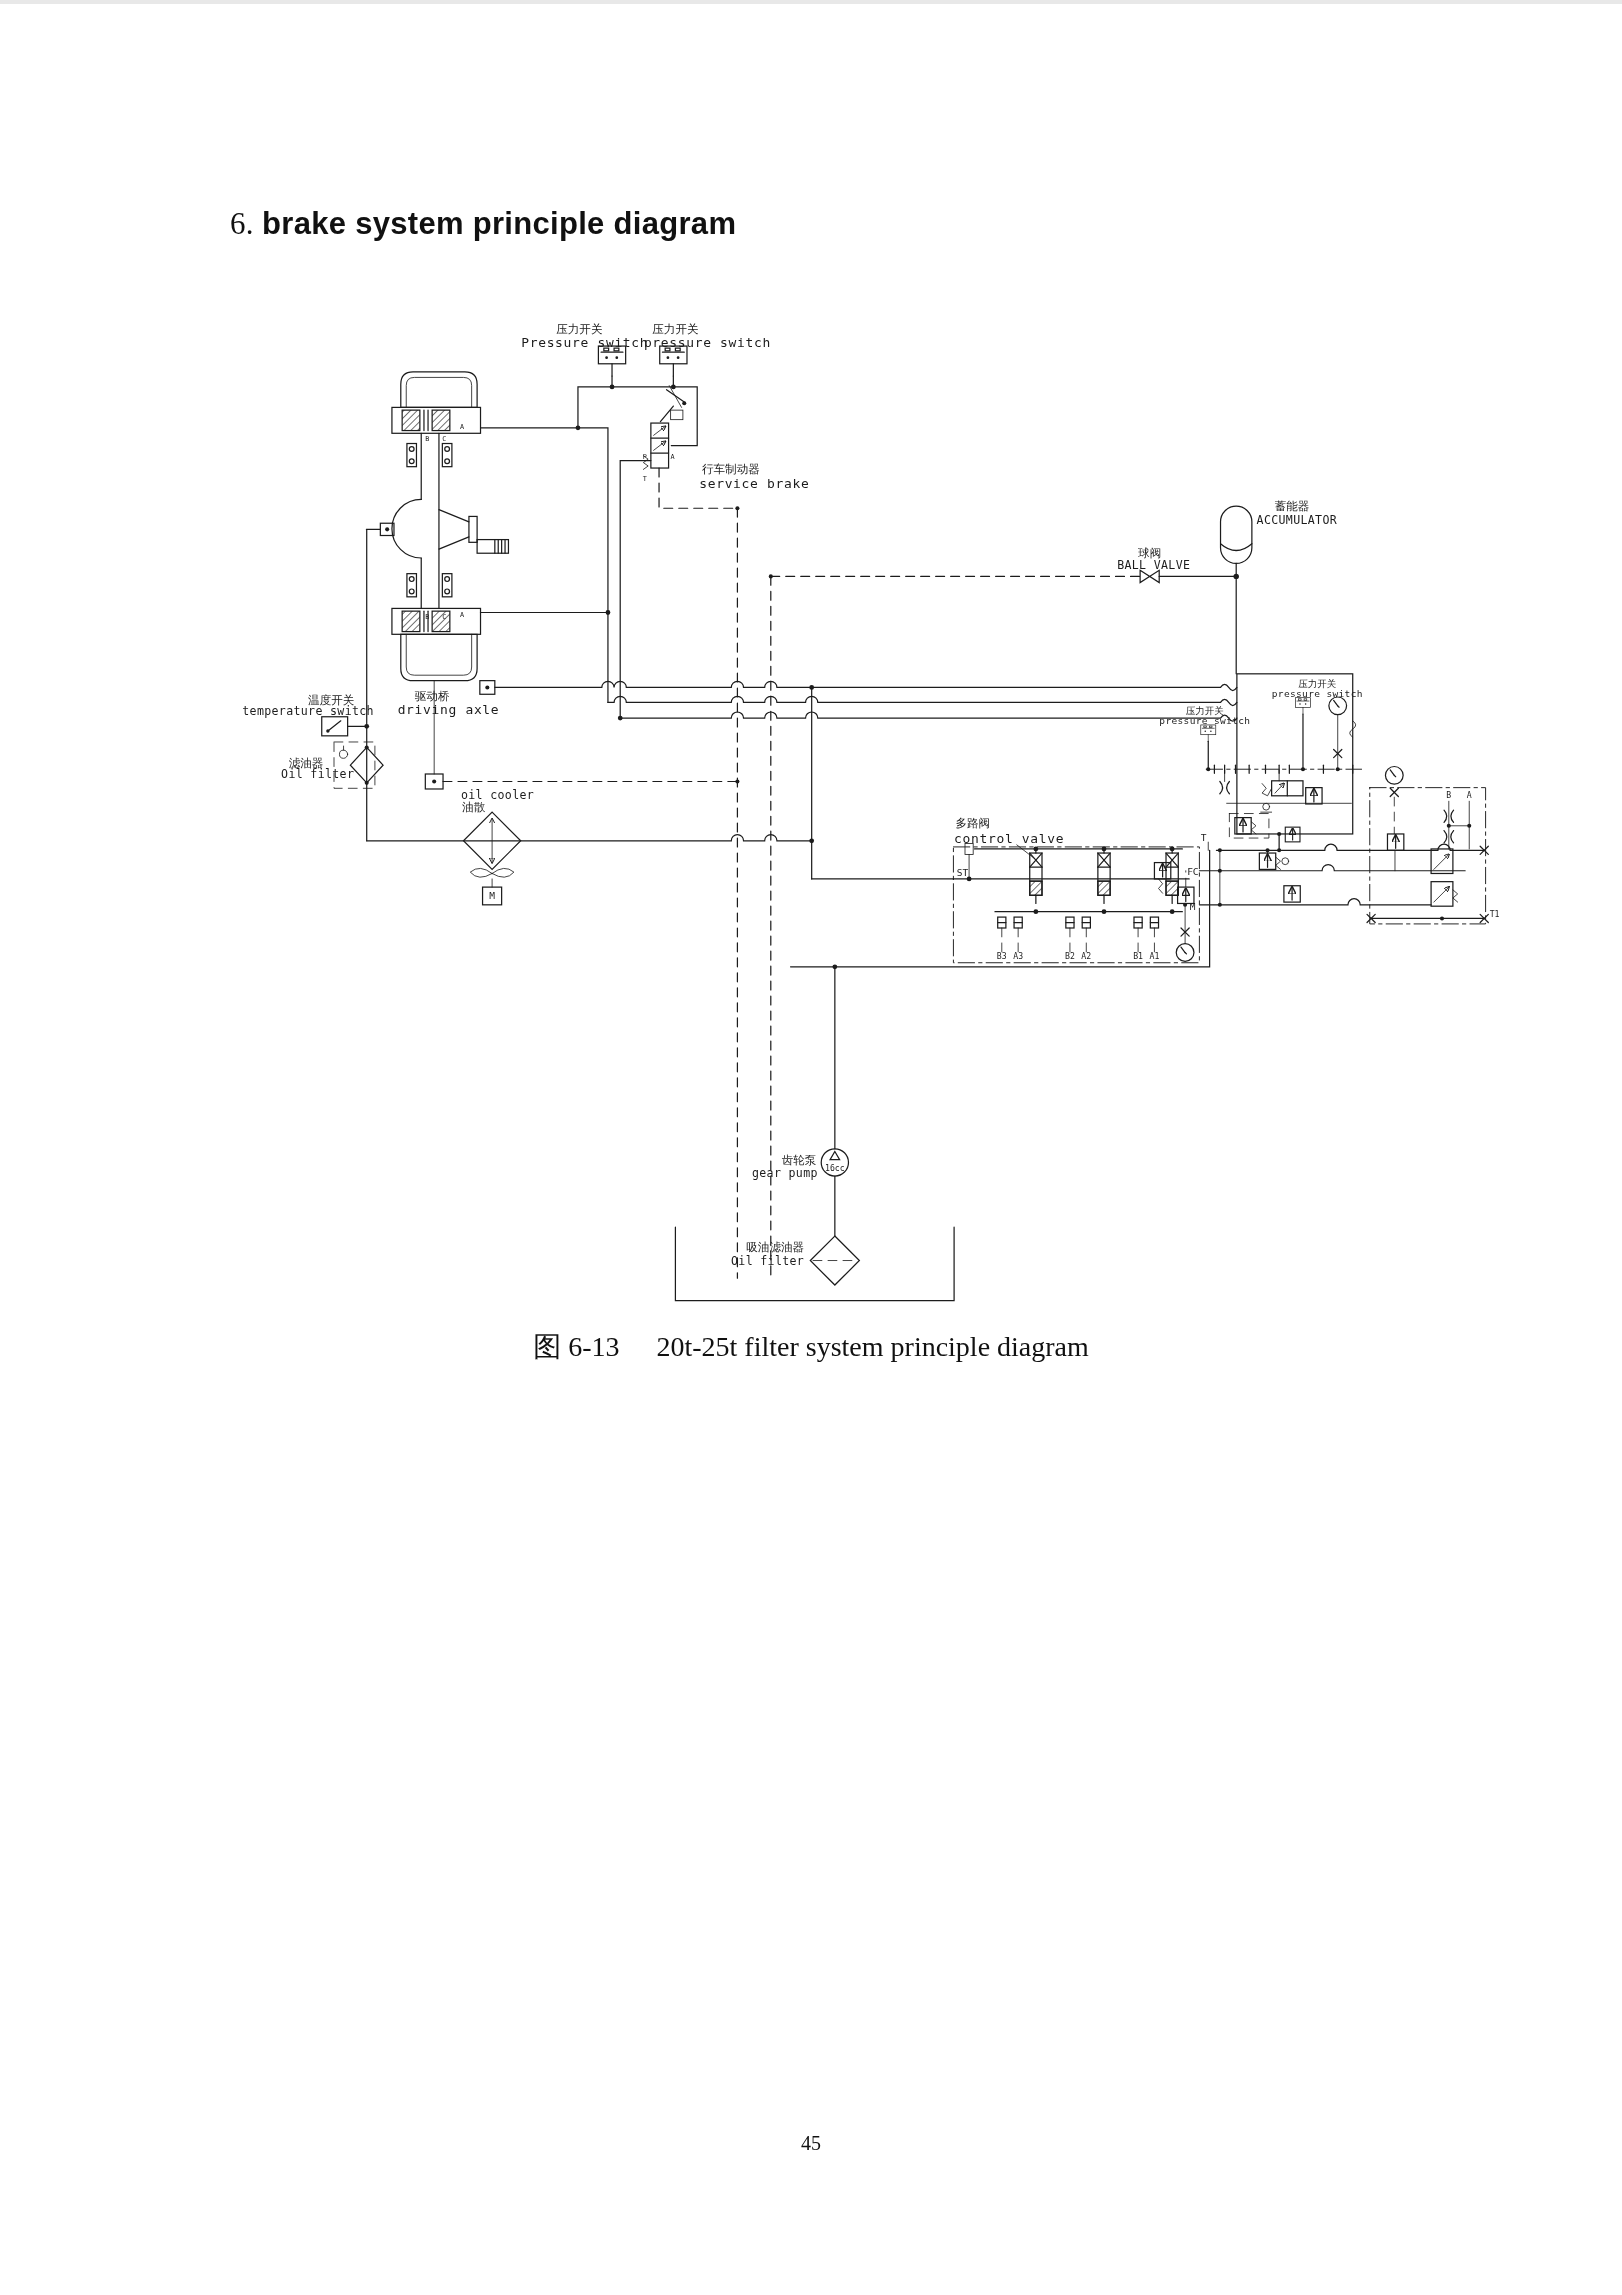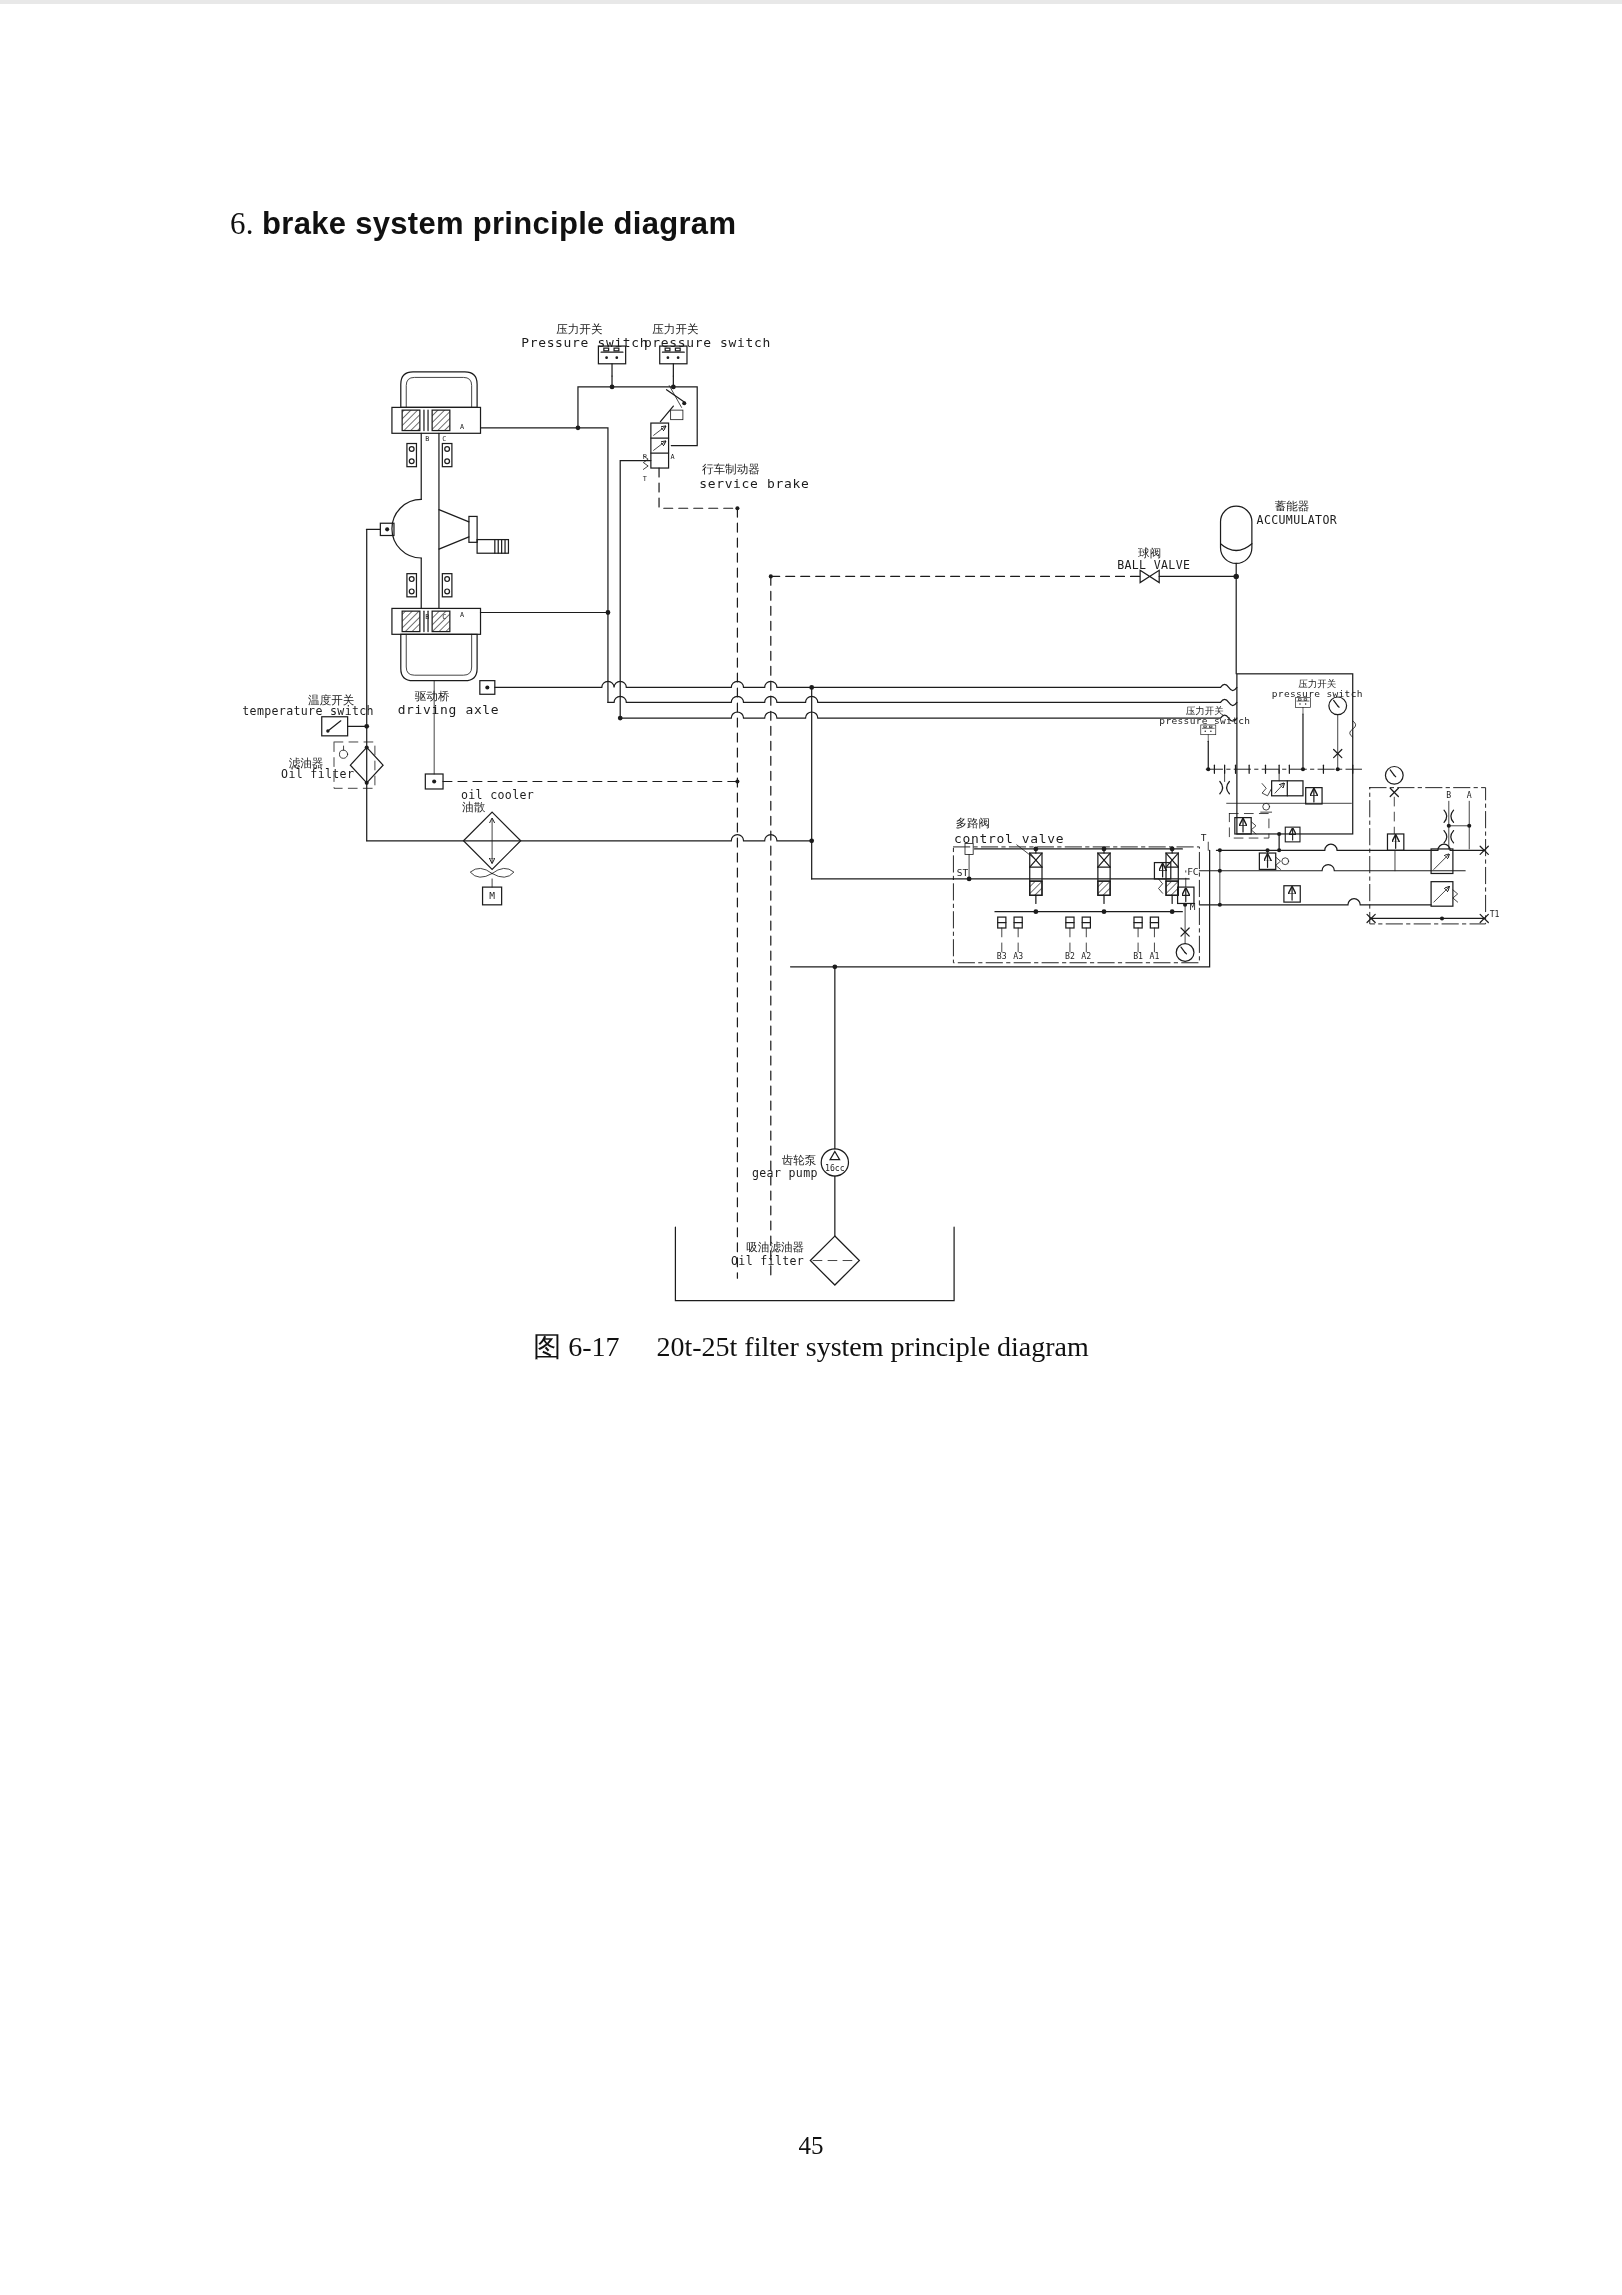--- a/index.html
+++ b/index.html
@@ -5,21 +5,21 @@
   html,body{margin:0;padding:0;background:#e8e8e8;}
   .page{position:relative;width:1622px;height:2295px;background:#ffffff;margin:4px auto;
         font-family:"Liberation Sans",sans-serif;color:#111;}
   .title-row{position:absolute;left:230px;top:202px;font-size:31px;font-weight:bold;
              font-family:"Liberation Sans",sans-serif;letter-spacing:0.3px;}
   .title-row .num{font-weight:normal;font-family:"Liberation Serif",serif;margin-right:8.2px;}
   .caption{position:absolute;left:0;top:1324px;width:1622px;text-align:center;
            font-family:"Liberation Serif",serif;font-size:28px;}
   .caption .gap{display:inline-block;width:37px;}
   .pageno{position:absolute;left:0;top:2128px;width:1622px;text-align:center;
-          font-family:"Liberation Serif",serif;font-size:25px;}
+          font-family:"Liberation Serif",serif;font-size:20px;}
   svg.diagram{position:absolute;left:0;top:0;}
   svg .ln, svg path, svg rect, svg circle, svg line, svg polyline, svg ellipse
       {stroke:#1c1c1c;fill:none;stroke-width:1.8;stroke-linecap:round;}
   svg .dash{stroke-dasharray:13 9;}
   svg .ddot{stroke-dasharray:24 6 5 6;stroke-width:1.4;}
   svg .thin{stroke-width:1.2;}
   svg .dot{fill:#1c1c1c;stroke:none;}
   svg .hat{fill:url(#hatch);}
   svg text{stroke:none;fill:#1c1c1c;}
   svg .zh{font-family:"DejaVu Sans",sans-serif;font-size:17px;}
@@ -504,18 +504,18 @@
       <line x1="1225" y1="1720" x2="1225" y2="1808"></line>
       <path d="M1225,1808 L1261,1844 L1225,1880 L1189,1844 Z"></path>
       <line x1="1193" y1="1844" x2="1257" y2="1844" class="dash thin"></line>
       <text class="zh" text-anchor="end" x="1180" y="1830">吸油滤油器</text>
       <text class="en-s" text-anchor="end" x="1180" y="1850">Oil filter</text>
       <path d="M991,1795 V1903 H1400 V1795"></path>
     </g>
   </svg>
 
   <div class="caption">
-    <span>图 6-17</span><span class="gap"></span><span>20t-25t filter system principle diagram</span>
+    <span>图 6-13</span><span class="gap"></span><span>20t-25t filter system principle diagram</span>
   </div>
 
   <div class="pageno">45</div>
 </div>
 
 
 </body></html>

